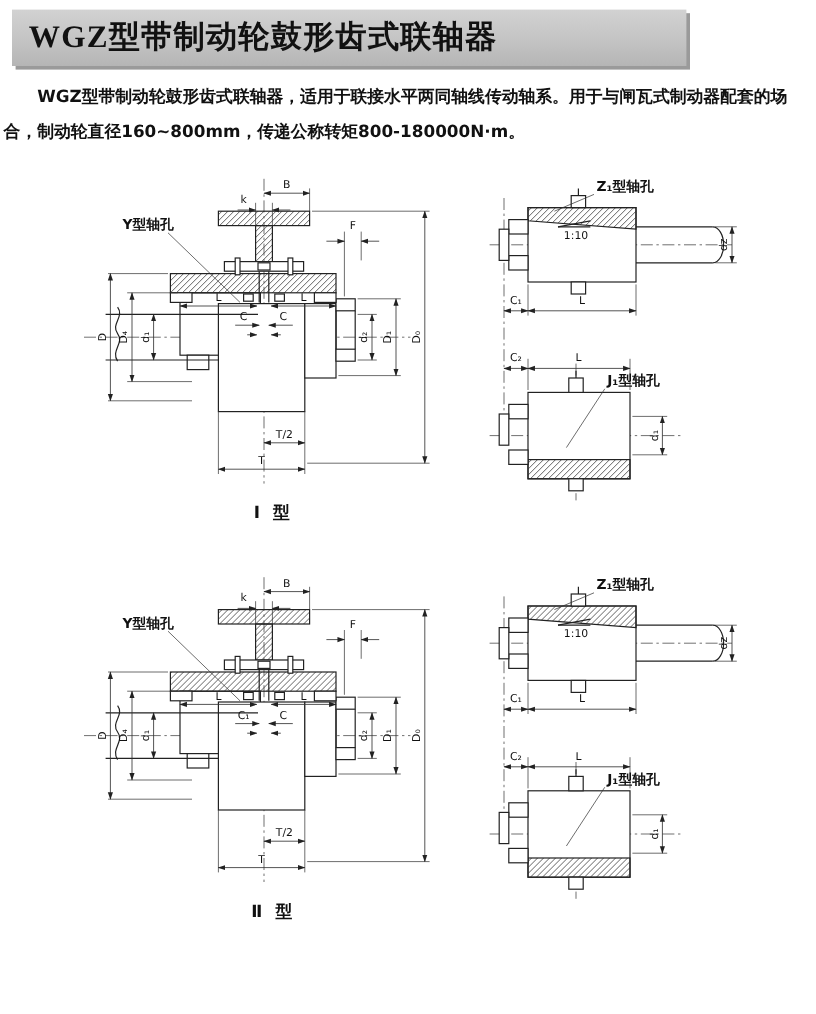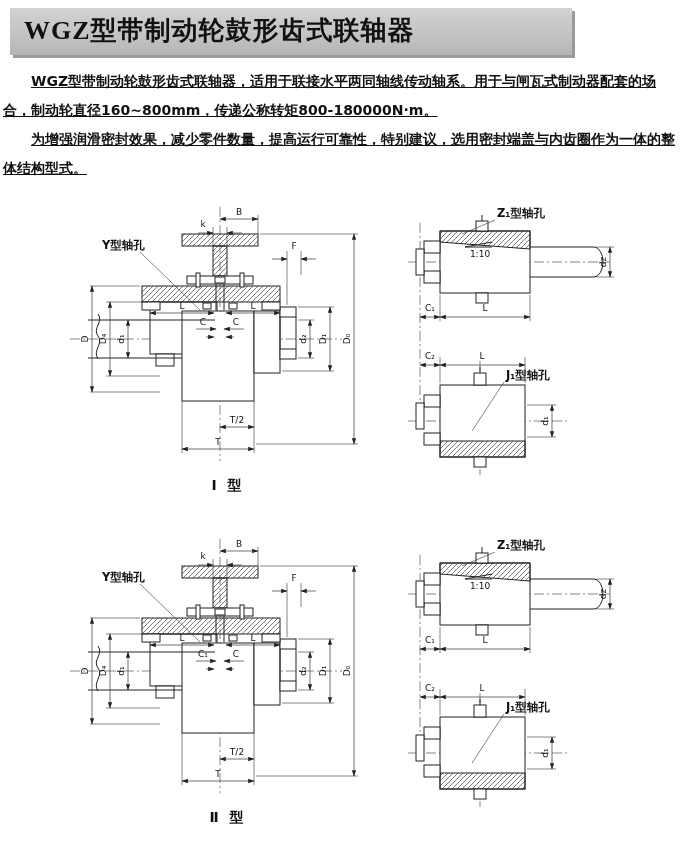--- a/index.html
+++ b/index.html
@@ -19,21 +19,21 @@
   .title{
     font-family:"Liberation Serif","DejaVu Serif",serif;
     font-weight:bold;font-size:26px;letter-spacing:1px;
   }
   .standard{
     font-family:"Liberation Serif","DejaVu Serif",serif;
     font-weight:bold;font-size:15px;
   }
   
   .paras{margin:12px 3px 0 3px;font-size:14px;line-height:29px;font-weight:bold;}
-  .paras p{margin:0;text-indent:2em;text-decoration:underline;}
+  .paras p{margin:0;text-indent:2em;}
   
   #diagrams{margin-top:6px;}
   .diagram-block{margin:0 0 22px 10px;}
   svg{display:block;}
   .pw  {fill:#ffffff;stroke:#222;stroke-width:1;}
   .pnf {fill:none;stroke:#222;stroke-width:1;}
   .hat {fill:url(#hatch);stroke:#222;stroke-width:1;}
   .cl  {stroke:#555;stroke-width:0.7;stroke-dasharray:10 3 2 3;fill:none;}
   .ext {stroke:#333;stroke-width:0.6;fill:none;}
   .ldr {stroke:#333;stroke-width:0.6;fill:none;}
@@ -45,21 +45,20 @@
 </style>
 </head>
 <body>
 
 <div class="header">
   <span class="title">WGZ型带制动轮鼓形齿式联轴器</span>
 </div>
 
 <div class="paras">
   <p>WGZ型带制动轮鼓形齿式联轴器，适用于联接水平两同轴线传动轴系。用于与闸瓦式制动器配套的场合，制动轮直径160~800mm，传递公称转矩800-180000N·m。</p>
-  <p>为增强润滑密封效果，减少零件数量，提高运行可靠性，特别建议，选用密封端盖与内齿圈作为一体的整体结构型式。</p>
 </div>
 
 <div id="diagrams">
 <div class="diagram-block">
 <svg viewBox="0 0 660 310" width="660" height="310">
   <defs>
     <pattern id="hatch" width="5" height="5" patternUnits="userSpaceOnUse">
       <path d="M0,5 L5,0" stroke="#444" stroke-width="0.7"></path>
     </pattern>
     <marker id="ar" viewBox="0 0 10 10" refX="9.2" refY="5" markerWidth="9" markerHeight="9" orient="auto-start-reverse">

